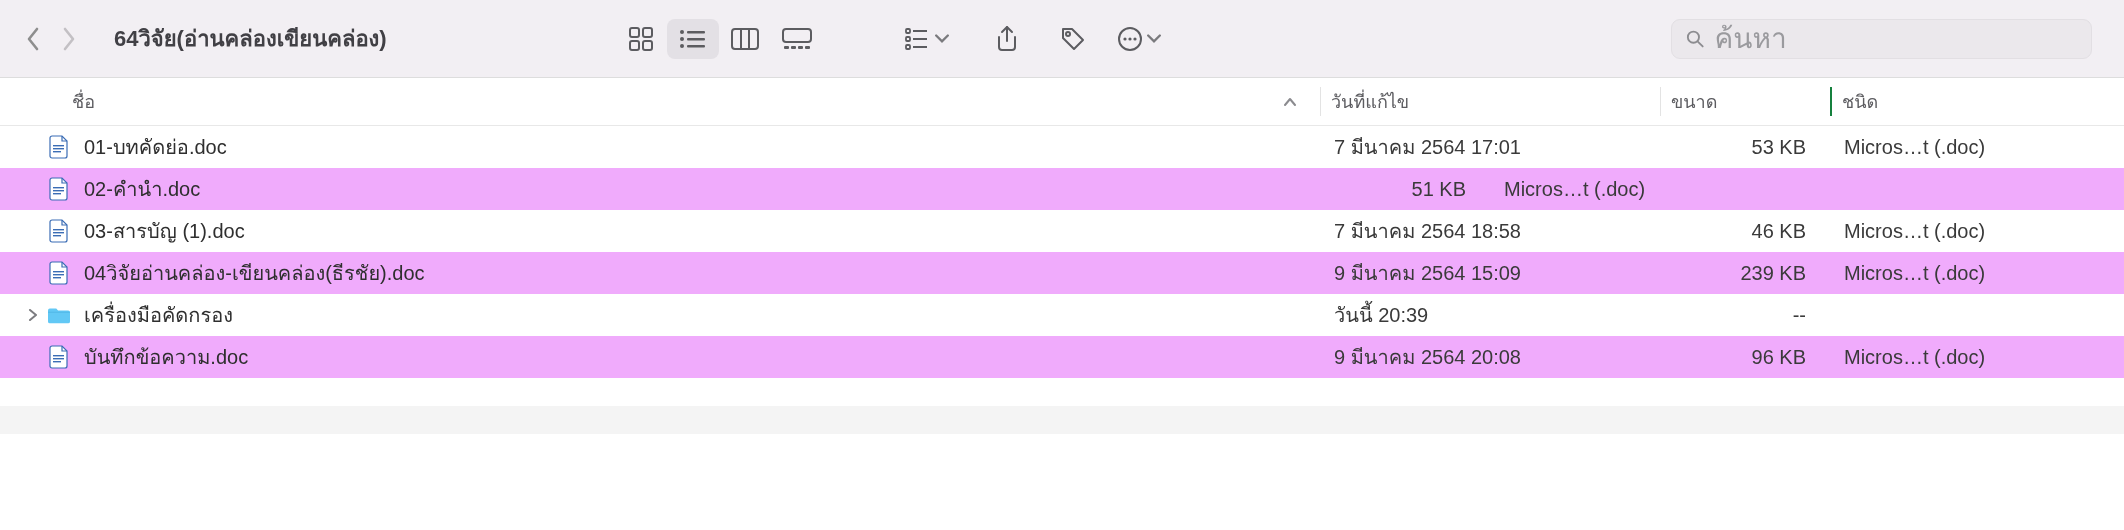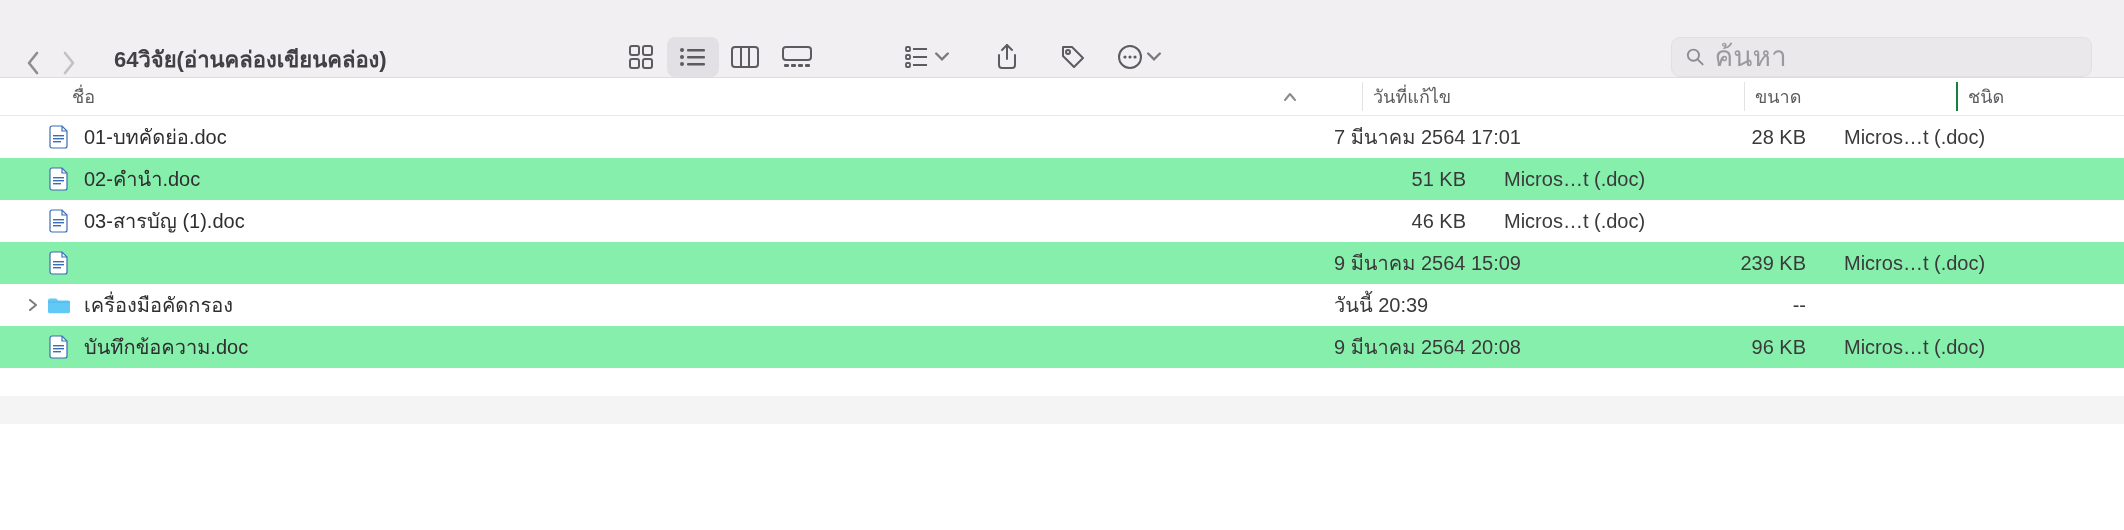--- a/index.html
+++ b/index.html
@@ -5,21 +5,21 @@
   * { box-sizing: border-box; margin: 0; padding: 0; }
   body {
     font-family: -apple-system, BlinkMacSystemFont, "Helvetica Neue", Arial, sans-serif;
     background: #fff;
     width: 2124px;
     font-size: 20px;
     color: #333;
   }
   .toolbar {
     display: flex;
-    align-items: flex-end;
+    align-items: center;
     height: 78px;
     background: #f2eff3;
     border-bottom: 1px solid #ddd;
     padding: 0 24px 0 24px;
     gap: 8px;
   }
   .nav-arrows { display: flex; align-items: center; gap: 18px; margin-right: 28px; }
   .nav-arrow {
     width: 18px; height: 28px;
     display: flex; align-items: center; justify-content: center;
@@ -62,41 +62,40 @@
   .search-wrap svg { color: #8c8c90; }
   .search-input {
     border: none; outline: none; background: transparent;
     font-size: 28px; margin-left: 10px; color: #555;
     width: 100%;
   }
   .search-input::placeholder { color: #9a9a9e; }
   
   .col-header {
     display: flex; align-items: center;
-    height: 38px;
+    height: 48px;
     font-size: 18px;
     color: #5c5c60;
     border-bottom: 1px solid #e8e8e8;
-    gap: 42px;
   }
   .col-header .col { padding: 0 10px; }
   .col-name { flex: 0 0 1320px; padding-left: 72px !important; display:flex; align-items:center; }
   .col-name .sort { margin-left: auto; margin-right: 14px; color:#8b8b8f; }
   .col-date { flex: 0 0 340px; border-left: 1px solid #e3e3e3; }
   .col-size { flex: 0 0 170px; text-align: left; border-left: 1px solid #e3e3e3; }
   .col-kind { flex: 1; border-left: 2px solid #15803d; }
   
   .rows { }
   .row {
     display: flex; align-items: center;
     height: 42px;
     font-size: 20px;
     color: #2f2f2f;
   }
-  .row.alt { background: #86efac; }
+  .row.alt { background: #f0abfc; }
   .row .c-name { flex: 0 0 1320px; display: flex; align-items: center; padding-left: 24px; }
   .row .c-date { flex: 0 0 340px; padding-left: 14px; color: #3a3a3a; }
   .row .c-size { flex: 0 0 170px; text-align: right; padding-right: 24px; color: #3a3a3a; }
   .row .c-kind { flex: 1; padding-left: 14px; color: #3a3a3a; }
   .disclosure {
     width: 18px; display:inline-flex; justify-content:center; color:#7c7c80;
     margin-right: 6px;
   }
   .file-icon { width: 22px; height: 26px; margin-right: 14px; display:inline-flex; align-items:center; justify-content:center; }
   .filename { }
@@ -235,21 +234,21 @@
             <path d="M3 1 h10 l5 5 v15 a2 2 0 0 1 -2 2 h-13 a2 2 0 0 1 -2 -2 v-18 a2 2 0 0 1 2 -2 z" fill="#fff" stroke="#3b6db5" stroke-width="1.2"></path>
             <path d="M13 1 v5 h5" fill="none" stroke="#3b6db5" stroke-width="1.2"></path>
             <rect x="4" y="10" width="11" height="1.4" fill="#3b6db5"></rect>
             <rect x="4" y="13" width="11" height="1.4" fill="#3b6db5"></rect>
             <rect x="4" y="16" width="8" height="1.4" fill="#3b6db5"></rect>
           </svg>
         </span>
         <span class="filename">01-บทคัดย่อ.doc</span>
       </div>
       <div class="c-date">7 มีนาคม 2564 17:01</div>
-      <div class="c-size">28 KB</div>
+      <div class="c-size">53 KB</div>
       <div class="c-kind">Micros…t (.doc)</div>
     </div>
     <div class="row alt">
       <div class="c-name">
         <span class="disclosure"></span>
         <span class="file-icon">
           <svg width="20" height="24" viewBox="0 0 20 24">
             <path d="M3 1 h10 l5 5 v15 a2 2 0 0 1 -2 2 h-13 a2 2 0 0 1 -2 -2 v-18 a2 2 0 0 1 2 -2 z" fill="#fff" stroke="#3b6db5" stroke-width="1.2"></path>
             <path d="M13 1 v5 h5" fill="none" stroke="#3b6db5" stroke-width="1.2"></path>
             <rect x="4" y="10" width="11" height="1.4" fill="#3b6db5"></rect>
@@ -269,35 +268,37 @@
           <svg width="20" height="24" viewBox="0 0 20 24">
             <path d="M3 1 h10 l5 5 v15 a2 2 0 0 1 -2 2 h-13 a2 2 0 0 1 -2 -2 v-18 a2 2 0 0 1 2 -2 z" fill="#fff" stroke="#3b6db5" stroke-width="1.2"></path>
             <path d="M13 1 v5 h5" fill="none" stroke="#3b6db5" stroke-width="1.2"></path>
             <rect x="4" y="10" width="11" height="1.4" fill="#3b6db5"></rect>
             <rect x="4" y="13" width="11" height="1.4" fill="#3b6db5"></rect>
             <rect x="4" y="16" width="8" height="1.4" fill="#3b6db5"></rect>
           </svg>
         </span>
         <span class="filename">03-สารบัญ (1).doc</span>
       </div>
+      <div class="c-date">7 มีนาคม 2564 18:58</div>
       <div class="c-size">46 KB</div>
       <div class="c-kind">Micros…t (.doc)</div>
     </div>
     <div class="row alt">
       <div class="c-name">
         <span class="disclosure"></span>
         <span class="file-icon">
           <svg width="20" height="24" viewBox="0 0 20 24">
             <path d="M3 1 h10 l5 5 v15 a2 2 0 0 1 -2 2 h-13 a2 2 0 0 1 -2 -2 v-18 a2 2 0 0 1 2 -2 z" fill="#fff" stroke="#3b6db5" stroke-width="1.2"></path>
             <path d="M13 1 v5 h5" fill="none" stroke="#3b6db5" stroke-width="1.2"></path>
             <rect x="4" y="10" width="11" height="1.4" fill="#3b6db5"></rect>
             <rect x="4" y="13" width="11" height="1.4" fill="#3b6db5"></rect>
             <rect x="4" y="16" width="8" height="1.4" fill="#3b6db5"></rect>
           </svg>
         </span>
+        <span class="filename">04วิจัยอ่านคล่อง-เขียนคล่อง(ธีรชัย).doc</span>
       </div>
       <div class="c-date">9 มีนาคม 2564 15:09</div>
       <div class="c-size">239 KB</div>
       <div class="c-kind">Micros…t (.doc)</div>
     </div>
     <div class="row">
       <div class="c-name">
         <span class="disclosure">
           <svg width="10" height="12" viewBox="0 0 10 12">
             <path d="M2 1 L8 6 L2 11" fill="none" stroke="currentColor" stroke-width="2" stroke-linecap="round" stroke-linejoin="round"></path>

